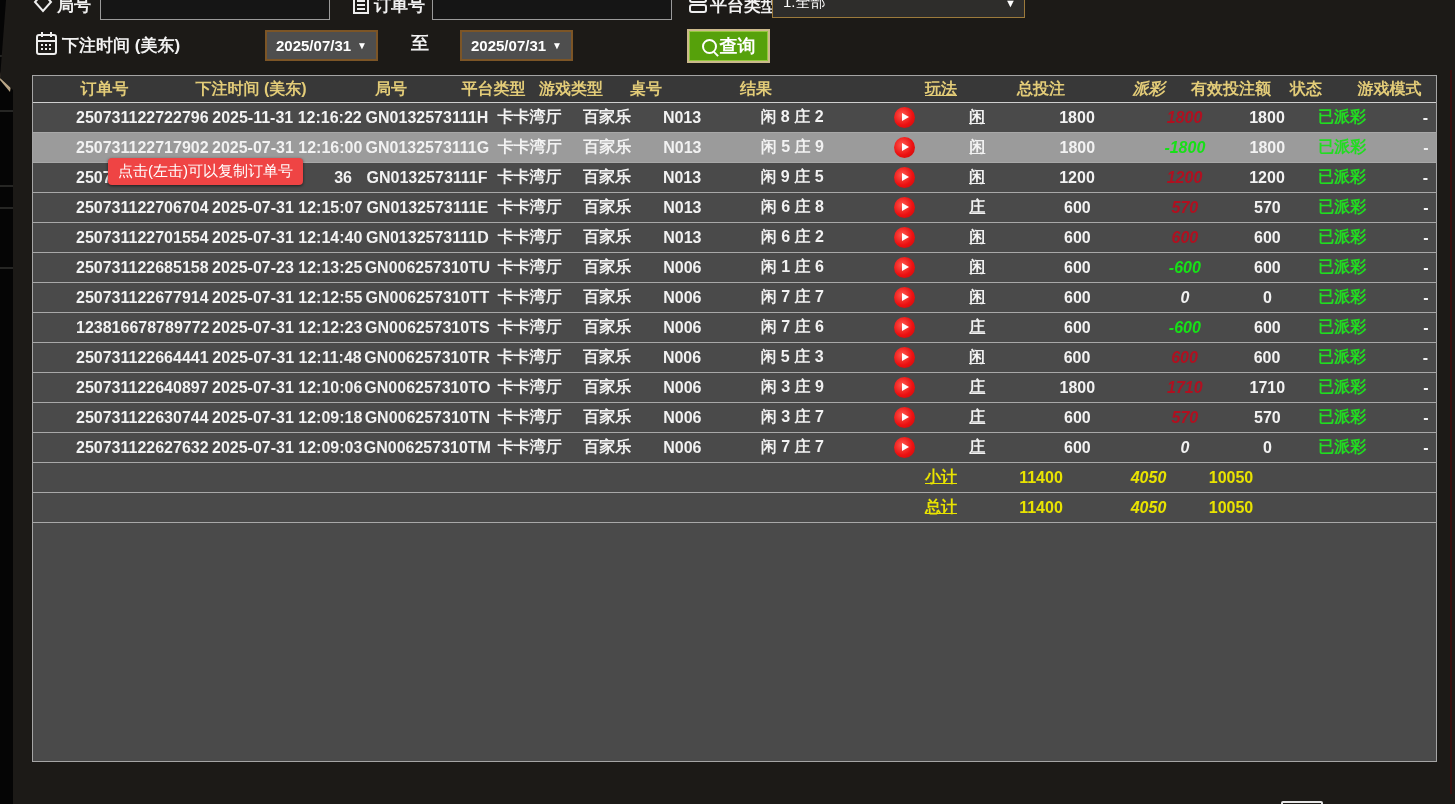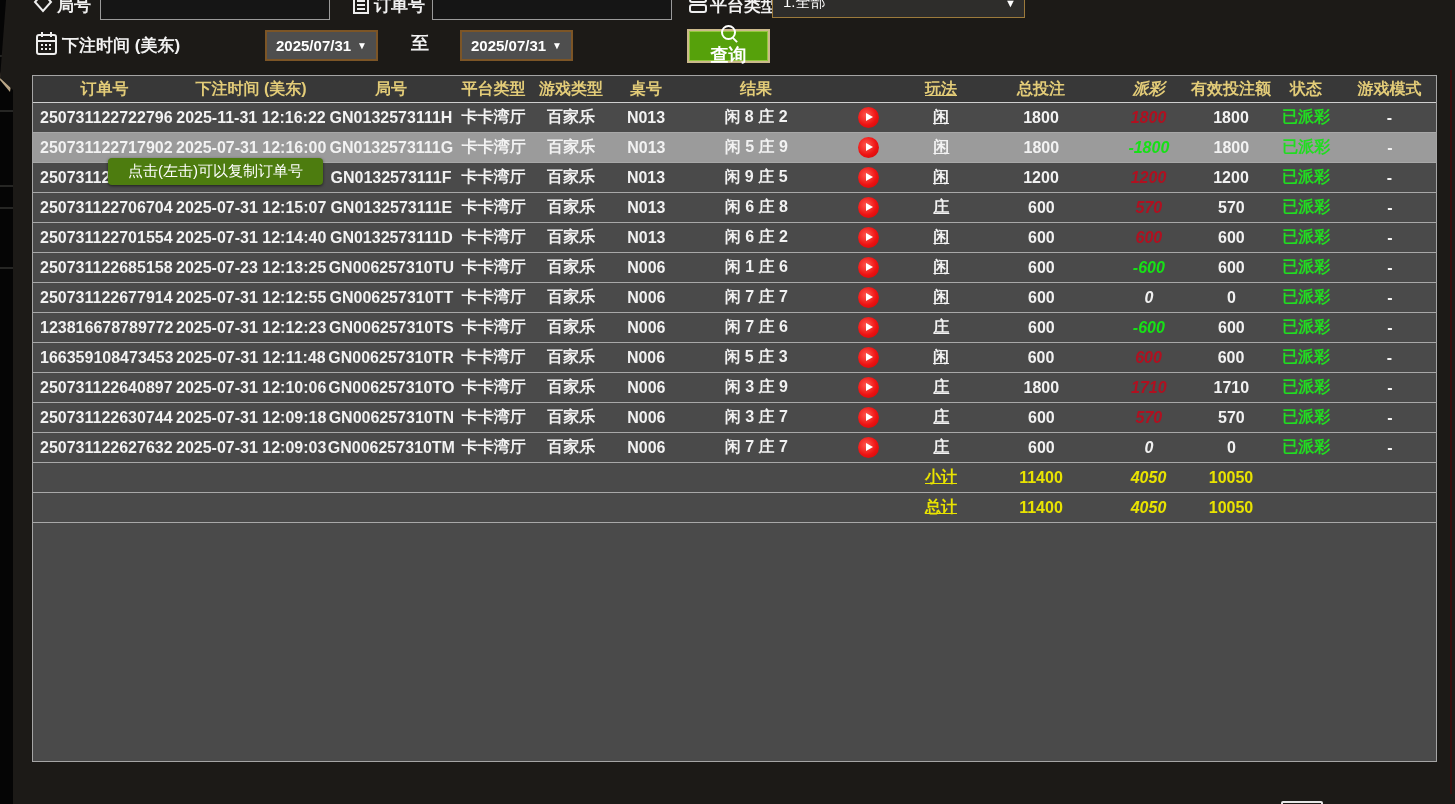--- a/index.html
+++ b/index.html
@@ -25,56 +25,56 @@
           color:#fff;font-size:15px;display:flex;align-items:center;cursor:pointer;}
   .select-box .val{flex:1;padding-left:10px;}
   .select-box .arr{padding-right:8px;font-size:11px;color:#fff;}
   .date-box{position:absolute;box-sizing:border-box;width:113px;height:31px;background:#4e4e4e;
           border:2px solid #7c5526;color:#fff;font-weight:bold;font-size:15px;
           display:flex;align-items:center;justify-content:center;gap:6px;cursor:pointer;}
   .date-box .arr{font-size:10px;}
   .query-btn{position:absolute;left:687px;top:29px;width:83px;height:34px;box-sizing:border-box;
           background:var(--accent-green,#56a10b);border:2px solid #ccb98b;
           box-shadow:inset 0 0 0 1px #94c83e;color:#fff;font-weight:bold;font-size:18px;
-          display:flex;align-items:center;justify-content:center;gap:3px;cursor:pointer;flex-direction:column;}
+          display:flex;align-items:center;justify-content:center;gap:3px;cursor:pointer;}
   .mag{width:11px;height:11px;border:2px solid #fff;border-radius:50%;position:relative;flex:0 0 auto;}
   .mag::after{content:"";position:absolute;width:2px;height:6px;background:#fff;
           left:11px;top:10px;transform:rotate(-45deg);}
 
   
   .tbl{position:absolute;left:32px;top:75px;width:1405px;height:687px;box-sizing:border-box;
        background:#4a4a4a;border:1px solid #a5a5a5;display:flex;flex-direction:column;overflow:hidden;}
   .thead{display:flex;height:26px;flex:0 0 26px;background:#383838;border-bottom:1px solid #cfcfcf;
        align-items:center;}
   .hc{color:var(--header-gold,#e3cc78);font-weight:bold;font-size:16px;text-align:center;
        box-sizing:border-box;white-space:nowrap;overflow:visible;}
   .trow{display:flex;height:30px;flex:0 0 30px;align-items:center;background:#4a4a4a;
        border-bottom:1px solid #a8a8a8;box-sizing:border-box;}
   .trow.hl{background:var(--highlight-row,#9b9b9b);}
   .tc{color:#f2f2f2;font-weight:600;font-size:16px;text-align:center;box-sizing:border-box;
        white-space:nowrap;overflow:visible;}
-  .tc.left{text-align:left;padding-left:7px;}
+  .tc.left{text-align:left;padding-left:7px;margin-left:36px;}
   .tc.right{text-align:right;padding-right:10px;}
   .pk-win{color:var(--payout-win,#b01020);}
   .pk-loss{color:var(--payout-loss,#17e017);}
   .status{color:var(--status-paid,#21dd21);}
   .sum .tc{color:var(--summary-yellow,#e9e300);font-weight:bold;}
   .filler{flex:1;background:#4a4a4a;}
   .w0{flex:0 0 143px;} .w1{flex:0 0 150px;} .w2{flex:0 0 130px;} .w3{flex:0 0 75px;}
   .w4{flex:0 0 80px;}  .w5{flex:0 0 70px;}  .w6{flex:0 0 150px;} .w7{flex:0 0 75px;}
   .w8{flex:0 0 70px;text-decoration:underline;}  .w9{flex:0 0 130px;} .w10{flex:0 0 85px;font-style:italic;} .w11{flex:0 0 80px;}
   .w12{flex:0 0 70px;} .w13{flex:0 0 97px;} .wspan{flex:0 0 873px;}
   .play-btn{display:inline-block;width:21px;height:21px;border-radius:50%;vertical-align:middle;
        background:radial-gradient(circle at 40% 38%,#ff5a50 0%,#ec1212 55%,#c70808 100%);
        position:relative;cursor:pointer;}
   .play-btn::after{content:"";position:absolute;left:8px;top:6px;border-left:7px solid #fff;
        border-top:4.5px solid transparent;border-bottom:4.5px solid transparent;}
 
-  .tooltip{position:absolute;left:108px;top:158px;background:#4d7c0f;color:#fff;
-       font-size:15px;padding:4px 20px;border-radius:4px;white-space:nowrap;z-index:6;
+  .tooltip{position:absolute;left:108px;top:158px;background:#ef4444;color:#fff;
+       font-size:15px;padding:4px 10px;border-radius:4px;white-space:nowrap;z-index:6;
        box-shadow:0 1px 3px rgba(0,0,0,.6);}
 
   
   .footer{position:absolute;left:32px;right:18px;top:796px;height:34px;display:flex;
        align-items:center;color:#e4e4e4;font-size:16px;}
   .f-pagesize{position:absolute;left:848px;}
   .f-count{position:absolute;left:1062px;}
   .pager{position:absolute;left:1205px;display:flex;align-items:center;gap:10px;}
   .pg{color:#8f8f8f;font-size:13px;cursor:pointer;user-select:none;}
   .pg.dbl{letter-spacing:-6px;margin-right:6px;}
@@ -294,21 +294,21 @@
             <span class="tc w6">闲 7 庄 6</span>
             <span class="tc w7"><span class="play-btn"></span></span>
             <span class="tc w8">庄</span>
             <span class="tc w9">600</span>
             <span class="tc w10 pk-loss">-600</span>
             <span class="tc w11">600</span>
             <span class="tc w12 status">已派彩</span>
             <span class="tc w13">-</span>
           </div>
           <div class="trow">
-            <span class="tc w0 left">166359108473453</span>
+            <span class="tc w0 left">250731122664441</span>
             <span class="tc w1">2025-07-31 12:11:48</span>
             <span class="tc w2">GN006257310TR</span>
             <span class="tc w3">卡卡湾厅</span>
             <span class="tc w4">百家乐</span>
             <span class="tc w5">N006</span>
             <span class="tc w6">闲 5 庄 3</span>
             <span class="tc w7"><span class="play-btn"></span></span>
             <span class="tc w8">闲</span>
             <span class="tc w9">600</span>
             <span class="tc w10 pk-win">600</span>

